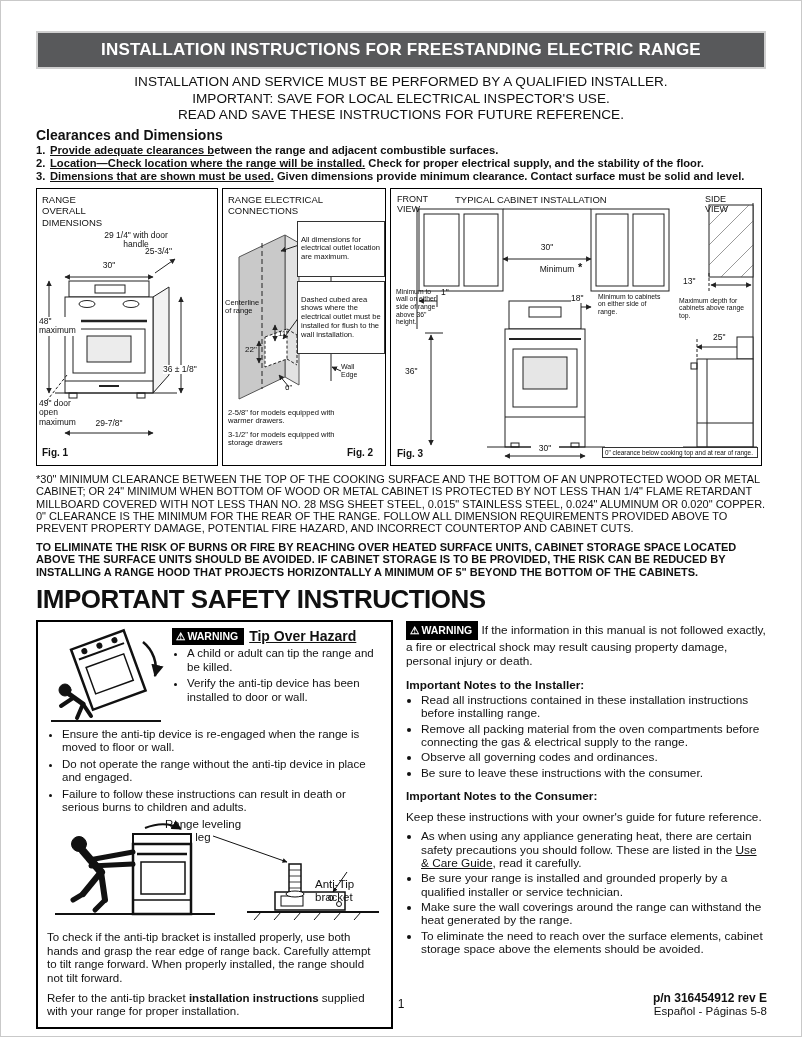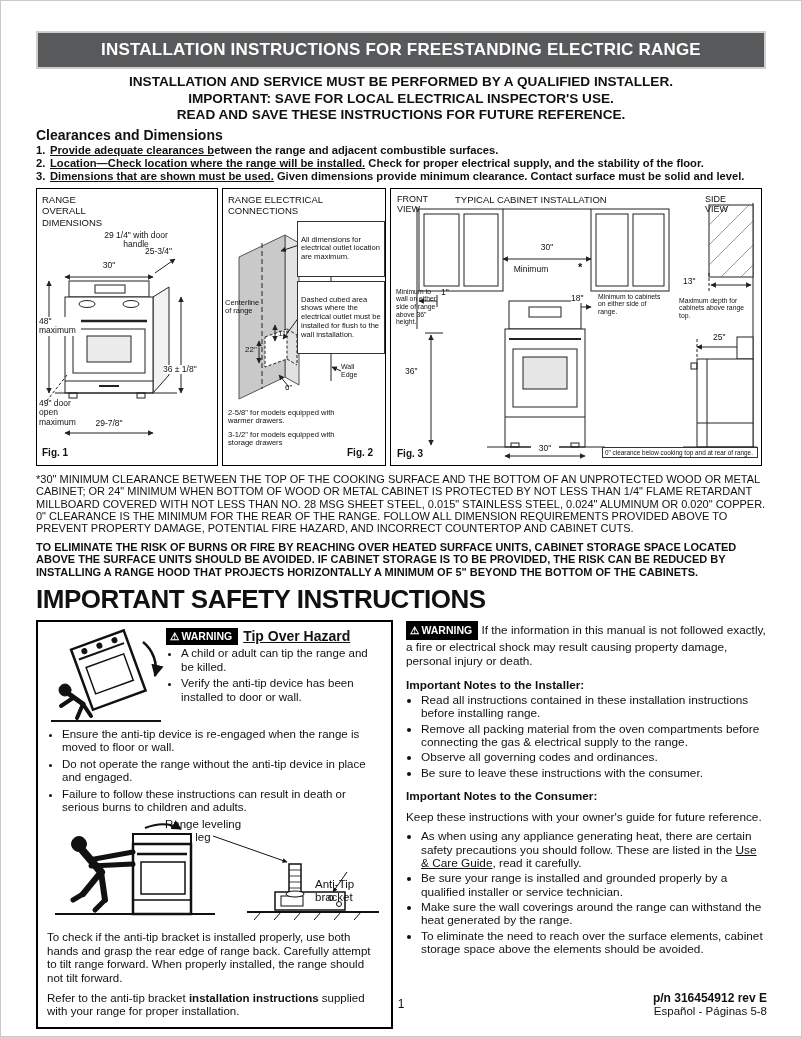--- a/index.html
+++ b/index.html
@@ -11,21 +11,21 @@
   }
   
   .header-bar {
     background:#58595b; border:2px solid #cfcfcf; height:34px;
     display:flex; align-items:center; justify-content:center;
     margin-bottom:5px;
   }
   .header-bar span { color:#fff; font-weight:bold; font-size:17px; letter-spacing:.2px; }
   
   .notices { text-align:center; margin-bottom:3px; }
-  .notice { font-weight:bold; font-size:13.6px; line-height:16.5px; }
+  .notice { font-weight:normal; font-size:13.6px; line-height:16.5px; }
   
   .clr-heading { font-weight:bold; font-size:14px; margin:2px 0 1px; }
   .clr-item { font-weight:bold; font-size:11.2px; line-height:13.4px; }
   .clr-item .num { display:inline-block; width:14px; }
   .u { text-decoration:underline; }
   
   .figures { display:flex; gap:4px; margin-top:4px; }
   .fig-panel { position:relative; border:1px solid #000; background:#fff; height:276px; overflow:hidden; }
   .fig1 { width:180px; } .fig2 { width:162px; } .fig3 { width:370px; }
   .fig-panel svg { position:absolute; left:0; top:0; }
@@ -36,21 +36,21 @@
   .fl.cap { font-weight:bold; font-size:10px; }
   .fl.center { text-align:center; }
   .fl.bgw { background:#fff; }
   
   .caps-note { font-size:11px; line-height:12.4px; margin:7px 0 0; }
   .caps-note.bold { font-weight:bold; margin-top:6px; }
   h1.safety { font-size:26px; font-weight:bold; letter-spacing:-0.5px; margin:6px 0 5px; }
   
   .columns { display:flex; gap:13px; }
   .left-box { width:357px; flex:none; border:2px solid #000; padding:6px 9px 8px; box-sizing:border-box; font-size:11.5px; line-height:13.4px; }
-  .tip-row { display:flex; gap:1px; }
+  .tip-row { display:flex; gap:7px; }
   .tip-head { display:flex; align-items:center; gap:5px; margin-bottom:2px; }
   .tip-title { font-weight:bold; font-size:14px; text-decoration:underline; white-space:nowrap; }
   .warn-badge { display:inline-block; background:#000; color:#fff; font-weight:bold; font-size:10.5px; padding:2px 6px 2px 4px; white-space:nowrap; }
   .warn-badge .tri { margin-right:2px; }
   ul.blt { margin:2px 0 3px; padding-left:15px; }
   ul.blt li { margin-bottom:3px; }
   .anti-row { position:relative; height:106px; margin:4px 0 2px; }
   .anti-label { position:absolute; font-size:11.5px; line-height:12.5px; }
   .left-box p { margin:7px 0 0; }
   .right-col { flex:1; font-size:11.8px; line-height:13.3px; padding-top:1px; }
@@ -232,21 +232,21 @@
           <rect x="300" y="174" width="6" height="6"></rect>
           <line x1="316" y1="170" x2="316" y2="258"></line>
           <line x1="306" y1="234" x2="362" y2="234"></line>
           <line x1="292" y1="258" x2="366" y2="258"></line>
         </g>
       </svg>
       <div class="fl" style="left:6px;top:5px;width:42px;font-size:9px;">FRONT VIEW</div>
       <div class="fl title" style="left:64px;top:5px;width:220px;">TYPICAL CABINET INSTALLATION</div>
       <div class="fl" style="left:314px;top:5px;width:34px;font-size:9px;">SIDE VIEW</div>
       <div class="fl center bgw" style="left:140px;top:54px;width:32px;">30"</div>
-      <div class="fl center" style="left:110px;top:76px;width:60px;text-align:center;">Minimum</div>
+      <div class="fl center" style="left:136px;top:76px;width:60px;text-align:center;">Minimum</div>
       <div class="fl" style="left:187px;top:72px;font-size:11px;font-weight:bold;">*</div>
       <div class="fl" style="left:50px;top:99px;">1"</div>
       <div class="fl tiny" style="left:5px;top:99px;width:44px;">Minimum to wall on either side of range above 36" height.</div>
       <div class="fl bgw" style="left:180px;top:105px;">18"</div>
       <div class="fl tiny" style="left:207px;top:104px;width:66px;">Minimum to cabinets on either side of range.</div>
       <div class="fl bgw" style="left:292px;top:88px;">13"</div>
       <div class="fl tiny" style="left:288px;top:108px;width:76px;">Maximum depth for cabinets above range top.</div>
       <div class="fl bgw" style="left:322px;top:144px;">25"</div>
       <div class="fl bgw" style="left:14px;top:178px;">36"</div>
       <div class="fl center bgw" style="left:140px;top:255px;width:28px;">30"</div>

